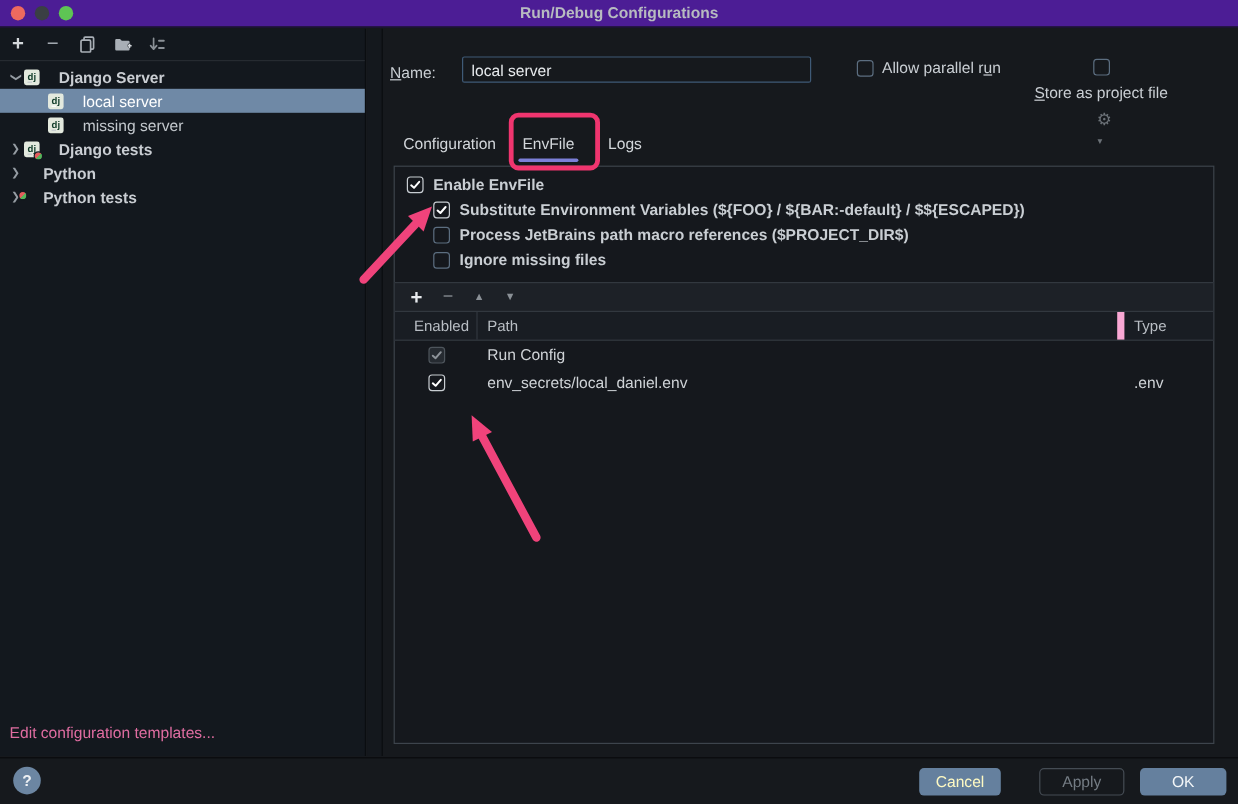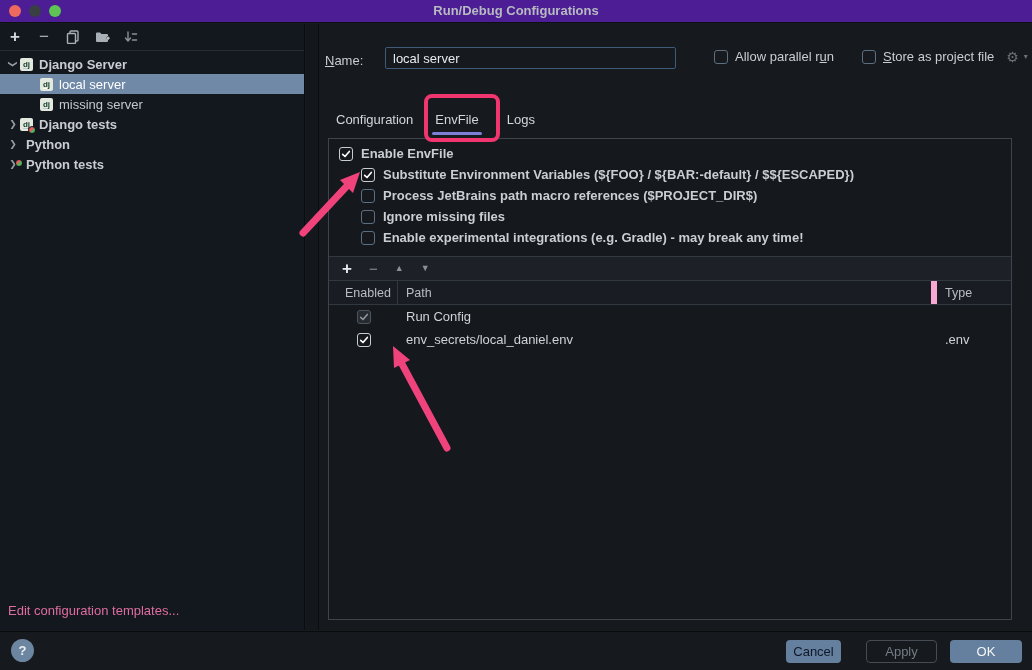--- a/index.html
+++ b/index.html
@@ -32,21 +32,21 @@
   .tb-sort { color:#8a9096; }
 
   .tree { padding-top:3px; }
   .tree-row { height:20px; display:flex; align-items:center; color:#c3c8cd; }
   .tree-row.cat .lbl { font-weight:bold; color:#c9cdd2; }
   .tree-row.selected { background:#6f89a6; color:#fff; }
   .tree-row.selected .lbl { color:#fff; }
   .chev { width:14px; margin-left:6px; color:#959ca3; font-size:9px; text-align:center; }
   .chev.open { transform:rotate(90deg); }
   .child { padding-left:40px; }
-  .ic-wrap { position:relative; margin-right:6px; flex:0 0 auto;text-decoration:underline; }
+  .ic-wrap { position:relative; margin-right:16px; flex:0 0 auto;text-decoration:underline; }
   .dj-ic { width:13px; height:13px; background:#e3e9de; color:#103c29; border-radius:2px;
     font-size:8px; font-weight:bold; display:flex; align-items:center; justify-content:center; }
   .py-ic { width:13px; height:13px; border-radius:3px;
     background:linear-gradient(135deg,#4a84b8 50%,#efc742 50%); }
   .test-badge { position:absolute; right:-3px; bottom:-3px; width:8px; height:8px;
     border-radius:50%; border:1px solid #13181e;
     background:linear-gradient(135deg,#e35d5d 50%,#57b35a 50%); }
   .edit-link { position:absolute; left:8px; bottom:12px; color:#df6da1; cursor:pointer; }
 
   
@@ -55,21 +55,21 @@
 
   
   .main { position:absolute; top:24px; left:320px; width:712px; height:606px; }
   .name-label { position:absolute; left:5px; top:29px; color:#c9ced3; }
   .mnemo { text-decoration:underline; }
   .name-input { position:absolute; left:65px; top:23px; width:291px; height:22px;
     background:transparent; border:1px solid #3f5a77; border-radius:2px;
     color:#e8ebee; font-size:13px; font-family:inherit; padding:0 7px; outline:none; }
   .hdr-check { position:absolute; top:25px; display:flex; align-items:center; gap:7px; }
   .hc-allow { left:394px; }
-  .hc-store { left:542px; }
+  .hc-store { left:542px;flex-direction:column; }
   .gear { color:#6b7177; font-size:14px; margin-left:5px; line-height:1; }
   .gear-caret { color:#6b7177; font-size:8px; margin-left:-2px; }
 
   
   .cb { width:14px; height:14px; border:1.5px solid #5c6e80; border-radius:3px;
     display:flex; align-items:center; justify-content:center; flex:0 0 auto;
     background:transparent; color:transparent; }
   .cb.checked { border-color:#c8cdd2; color:#ffffff; }
   .cb.disabled { border-color:#4e555c; background:#262b31; color:#8d9399; }
   .cb svg { display:block; }
@@ -112,21 +112,21 @@
   .tbl-row.dim .r-path { color:#8f959b; }
 
   
   .footer { position:absolute; top:631px; left:0; right:0; height:39px;
     background:#16191d; border-top:1px solid #090b0d; }
   .help-btn { position:absolute; left:11px; top:7px; width:23px; height:23px;
     border-radius:50%; background:#6c86a2; color:#eef1f4; font-weight:bold;
     display:flex; align-items:center; justify-content:center; cursor:pointer; }
   .btn { position:absolute; top:8px; height:23px; border-radius:4px;
     display:flex; align-items:center; justify-content:center; cursor:pointer; }
-  .btn-cancel { left:786px; width:55px; background:#65809e; color:#0f172a; }
+  .btn-cancel { left:766px; width:68px; background:#65809e; color:#fef9c3; }
   .btn-apply  { left:866px; width:71px; background:transparent;
     border:1px solid #454c54; color:#747c84; }
   .btn-ok     { left:950px; width:72px; background:#65809e; color:#f4f6f8; }
 
   
   .arrows { position:absolute; inset:0; z-index:9; pointer-events:none; }
 </style>
 </head>
 <body>
 
@@ -249,24 +249,20 @@
         <span>Substitute Environment Variables (${FOO} / ${BAR:-default} / $${ESCAPED})</span>
       </div>
       <div class="env-row indent">
         <span class="cb"></span>
         <span>Process JetBrains path macro references ($PROJECT_DIR$)</span>
       </div>
       <div class="env-row indent">
         <span class="cb"></span>
         <span>Ignore missing files</span>
       </div>
-      <div class="env-row indent">
-        <span class="cb"></span>
-        <span>Enable experimental integrations (e.g. Gradle) - may break any time!</span>
-      </div>
     </div>
 
     <div class="tbl-toolbar">
       <span class="tt-ic tt-add">+</span>
       <span class="tt-ic">−</span>
       <span class="tt-ic tt-arrow">▲</span>
       <span class="tt-ic tt-arrow">▼</span>
     </div>
 
     <div class="tbl-header">

